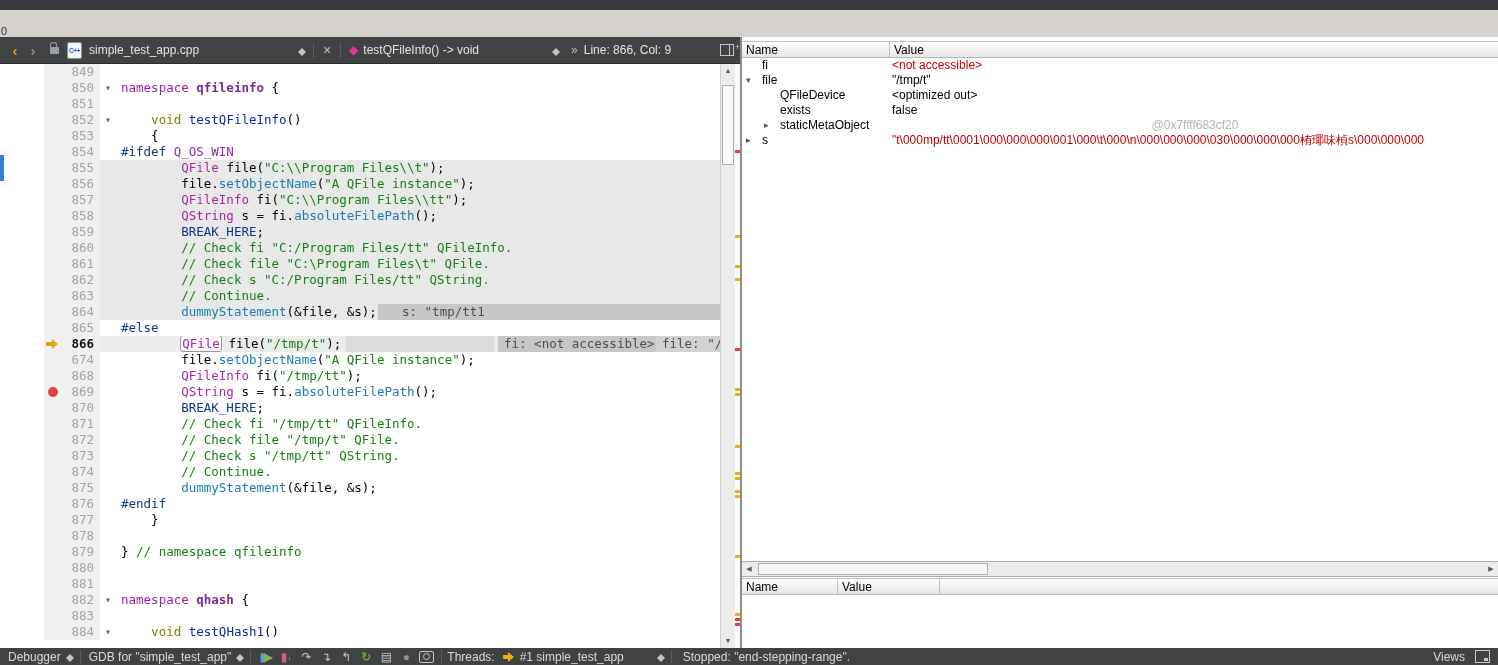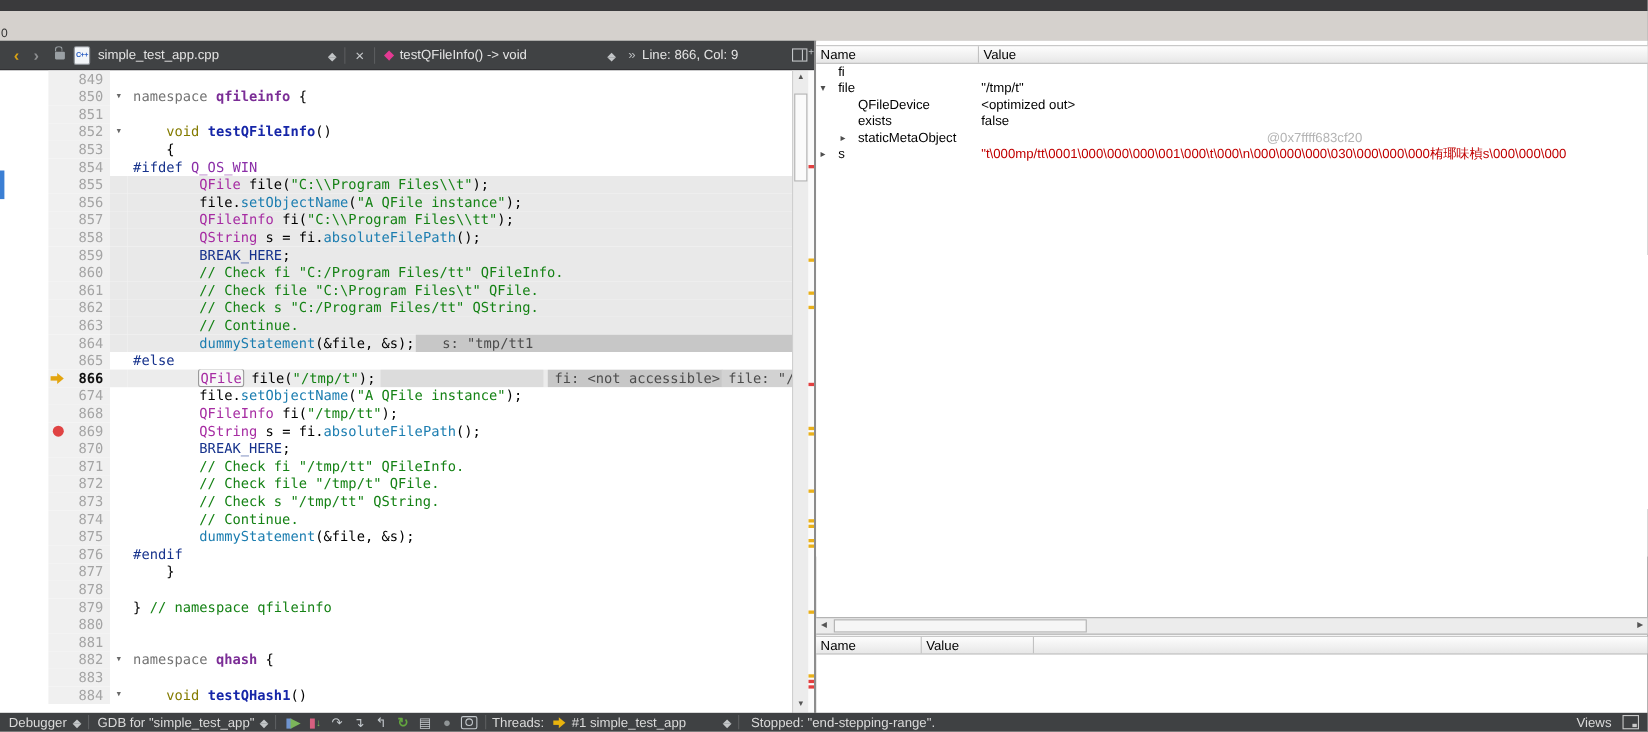--- a/index.html
+++ b/index.html
@@ -34,24 +34,24 @@
   .ed-body{position:absolute;left:0;top:27px;right:0;bottom:0;background:#fff;overflow:hidden;}
   .code-lines{position:absolute;left:0;top:0;width:720px;}
   .crow{display:flex;height:16px;line-height:16px;font:12.5px/16px "DejaVu Sans Mono",monospace;white-space:pre;margin-left:44px;}
   .lnum{width:50px;padding-right:6px;text-align:right;color:#a4a4a4;background:#f0f0f0;position:relative;flex:0 0 auto;box-sizing:content-box;}
   .curnum{color:#111;font-weight:bold;}
   .lfold{width:16px;flex:0 0 auto;text-align:center;color:#6a6a6a;font-size:10px;line-height:15px;}
   .lcode{flex:1;padding-left:5px;position:relative;overflow:hidden;}
   .crow.gray .lfold,.crow.gray .lcode{background:#e9e9e9;}
   .crow.cur .lfold,.crow.cur .lcode{background:#ececec;}
   .t-pl{color:#000;}
-  .t-kwm{color:#737373;text-align:right;}
+  .t-kwm{color:#a21caf;text-align:right;}
   .t-ns{color:#7b2d96;font-weight:bold;}
   .t-kwo{color:#847b00;}
-  .t-fn{color:#1626a8;font-weight:bold;}
+  .t-fn{color:#1626a8;font-weight:normal;}
   .t-pp{color:#16328c;}
   .t-ppid{color:#8b2fa8;}
   .t-ty{color:#a62ba2;}
   .t-tybox{color:#a62ba2;background:#f7f7f7;border:1px solid #999;border-radius:3px;padding:0 1px;margin:0 -1px;}
   .t-st{color:#158215;}
   .t-cm{color:#158215;}
   .t-fc{color:#1b7db0;}
   .t-mc{color:#16328c;}
   .ann{position:absolute;top:0;height:16px;color:#4c4c4c;white-space:pre;overflow:hidden;font:12.5px/16px "DejaVu Sans Mono",monospace;}
   .ann-d{background:#c7c7c7;}
@@ -212,20 +212,21 @@
   <div class="right-panel">
     <div class="tree-header loc-header">
       <div class="th-cell" style="width:148px;">Name</div>
       <div class="th-cell" style="flex:1;border-right:none;">Value</div>
     </div>
     <div class="loc-rows">
         <div class="trow">
           <div class="namecell">
             <span class="nametxt" style="left: 20px;">fi</span>
           </div>
+          <div class="valcell v-red">&lt;not accessible&gt;</div>
         </div>
         <div class="trow">
           <div class="namecell">
             <span class="exp" style="left: 4px;">▾</span>
             <span class="nametxt" style="left: 20px;">file</span>
           </div>
           <div class="valcell">"/tmp/t"</div>
         </div>
         <div class="trow">
           <div class="namecell">

